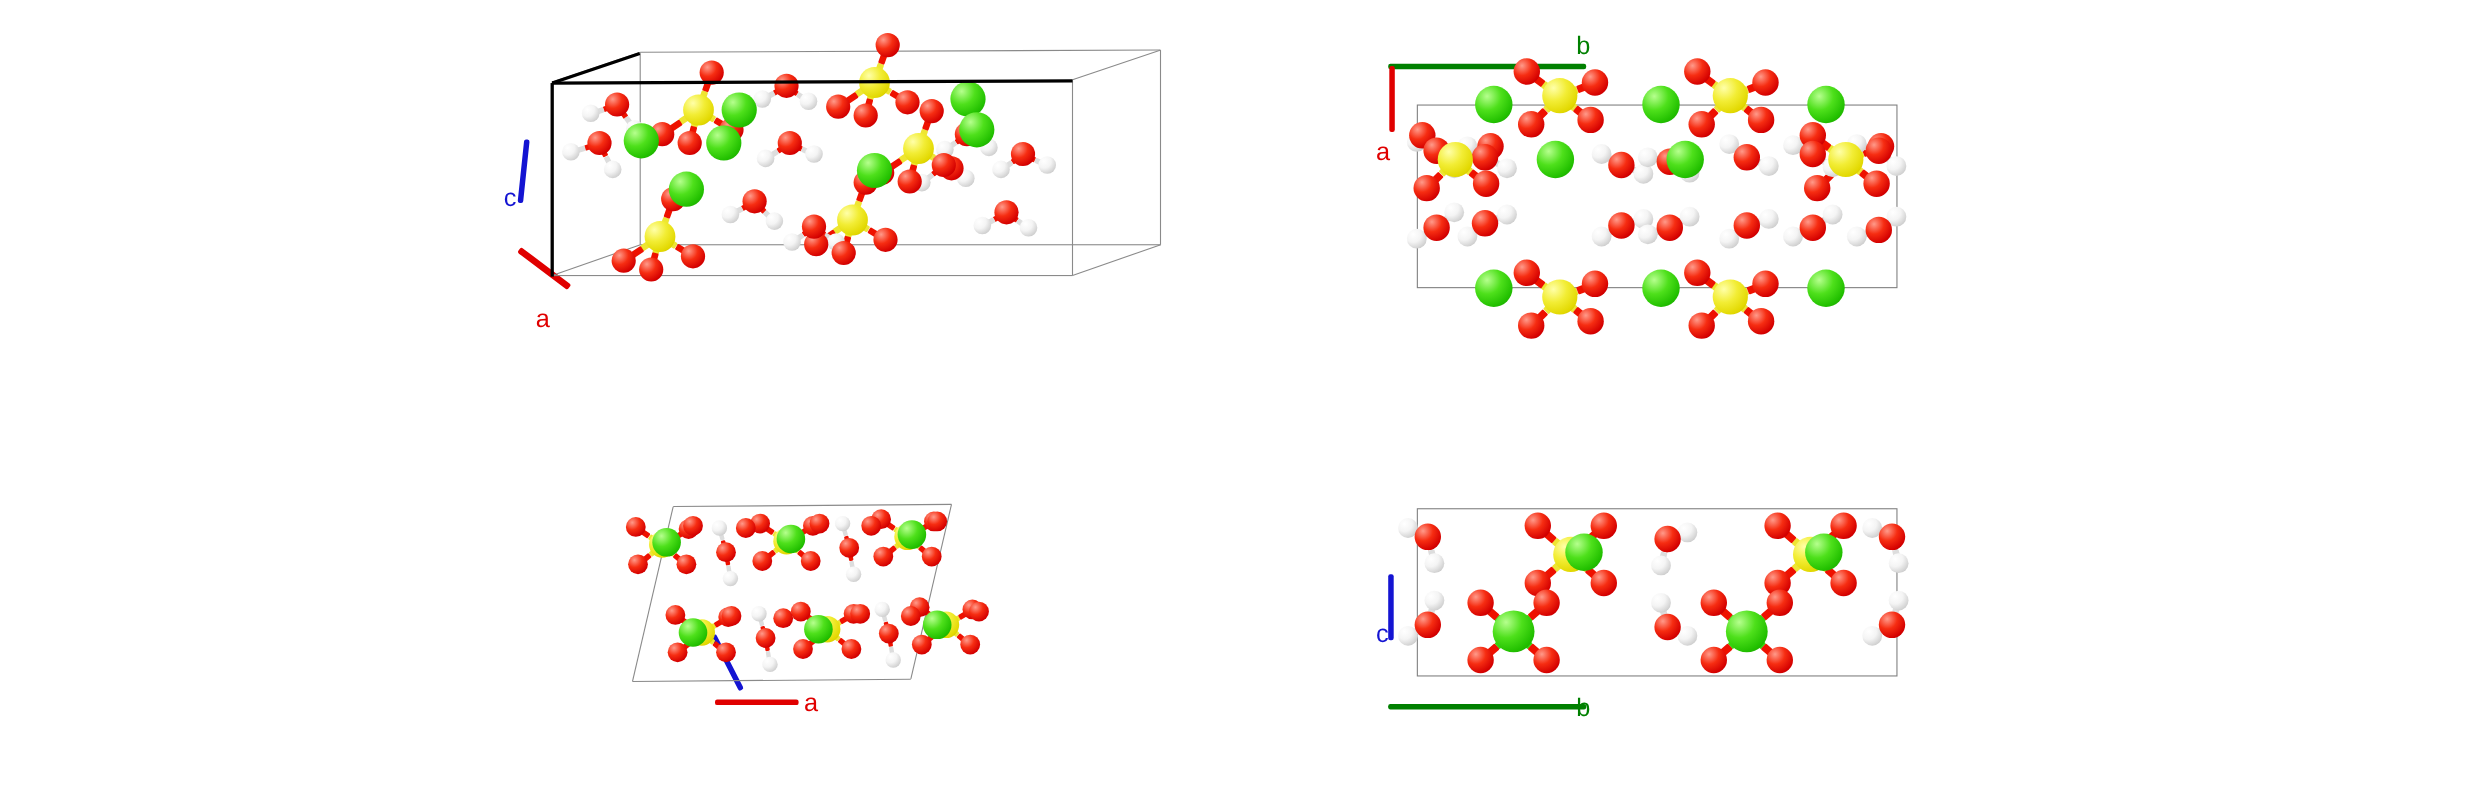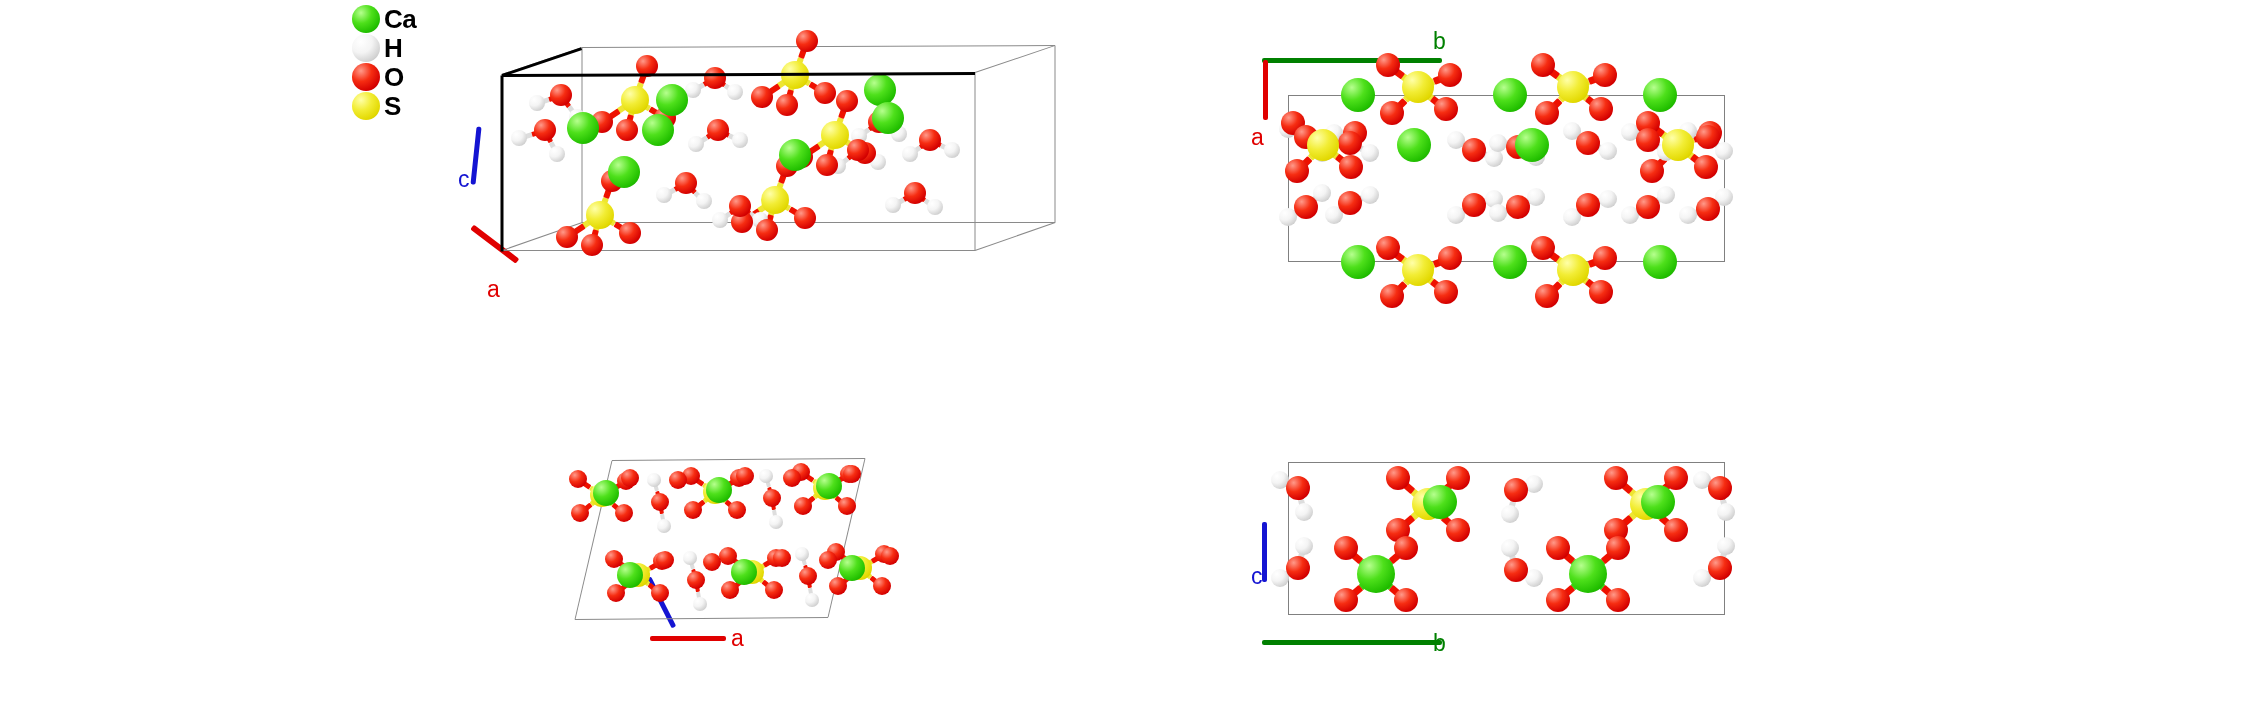--- a/index.html
+++ b/index.html
@@ -39,38 +39,20 @@
   
   .edge{position:absolute;transform-origin:0 50%;}
   .edge.thin{background:#8a8a8a;height:1px;}
   .edge.thick{background:#000000;height:3px;}
 </style>
 </head>
 <body>
 
 <div class="stage">
 
-  <div class="legend">
-    <div class="legend-row">
-      <span class="legend-swatch ca sph"></span>
-      <span class="legend-label">Ca</span>
-    </div>
-    <div class="legend-row">
-      <span class="legend-swatch h sph"></span>
-      <span class="legend-label">H</span>
-    </div>
-    <div class="legend-row">
-      <span class="legend-swatch o sph"></span>
-      <span class="legend-label">O</span>
-    </div>
-    <div class="legend-row">
-      <span class="legend-swatch s sph"></span>
-      <span class="legend-label">S</span>
-    </div>
-  </div>
 
   <div class="panel" id="p1" style="left:0;top:0;width:1100px;height:330px;">
       <div class="edge thin" style="left: 582px; top: 47px; width: 473.004px; transform: rotate(-0.242264deg); z-index: 6;"></div>
       <div class="edge thin" style="left: 582px; top: 222px; width: 473px; transform: rotate(0deg); z-index: 6;"></div>
       <div class="edge thin" style="left: 582px; top: 47px; width: 175px; transform: rotate(90deg); z-index: 6;"></div>
       <div class="edge thin" style="left: 1055px; top: 45px; width: 177px; transform: rotate(90deg); z-index: 6;"></div>
       <div class="edge thin" style="left: 502px; top: 74px; width: 84.4334px; transform: rotate(-18.6495deg); z-index: 6;"></div>
       <div class="edge thin" style="left: 975px; top: 72px; width: 84.4334px; transform: rotate(-18.6495deg); z-index: 6;"></div>
       <div class="edge thin" style="left: 502px; top: 250px; width: 84.7585px; transform: rotate(-19.29deg); z-index: 6;"></div>
       <div class="edge thin" style="left: 975px; top: 250px; width: 84.7585px; transform: rotate(-19.29deg); z-index: 6;"></div>

